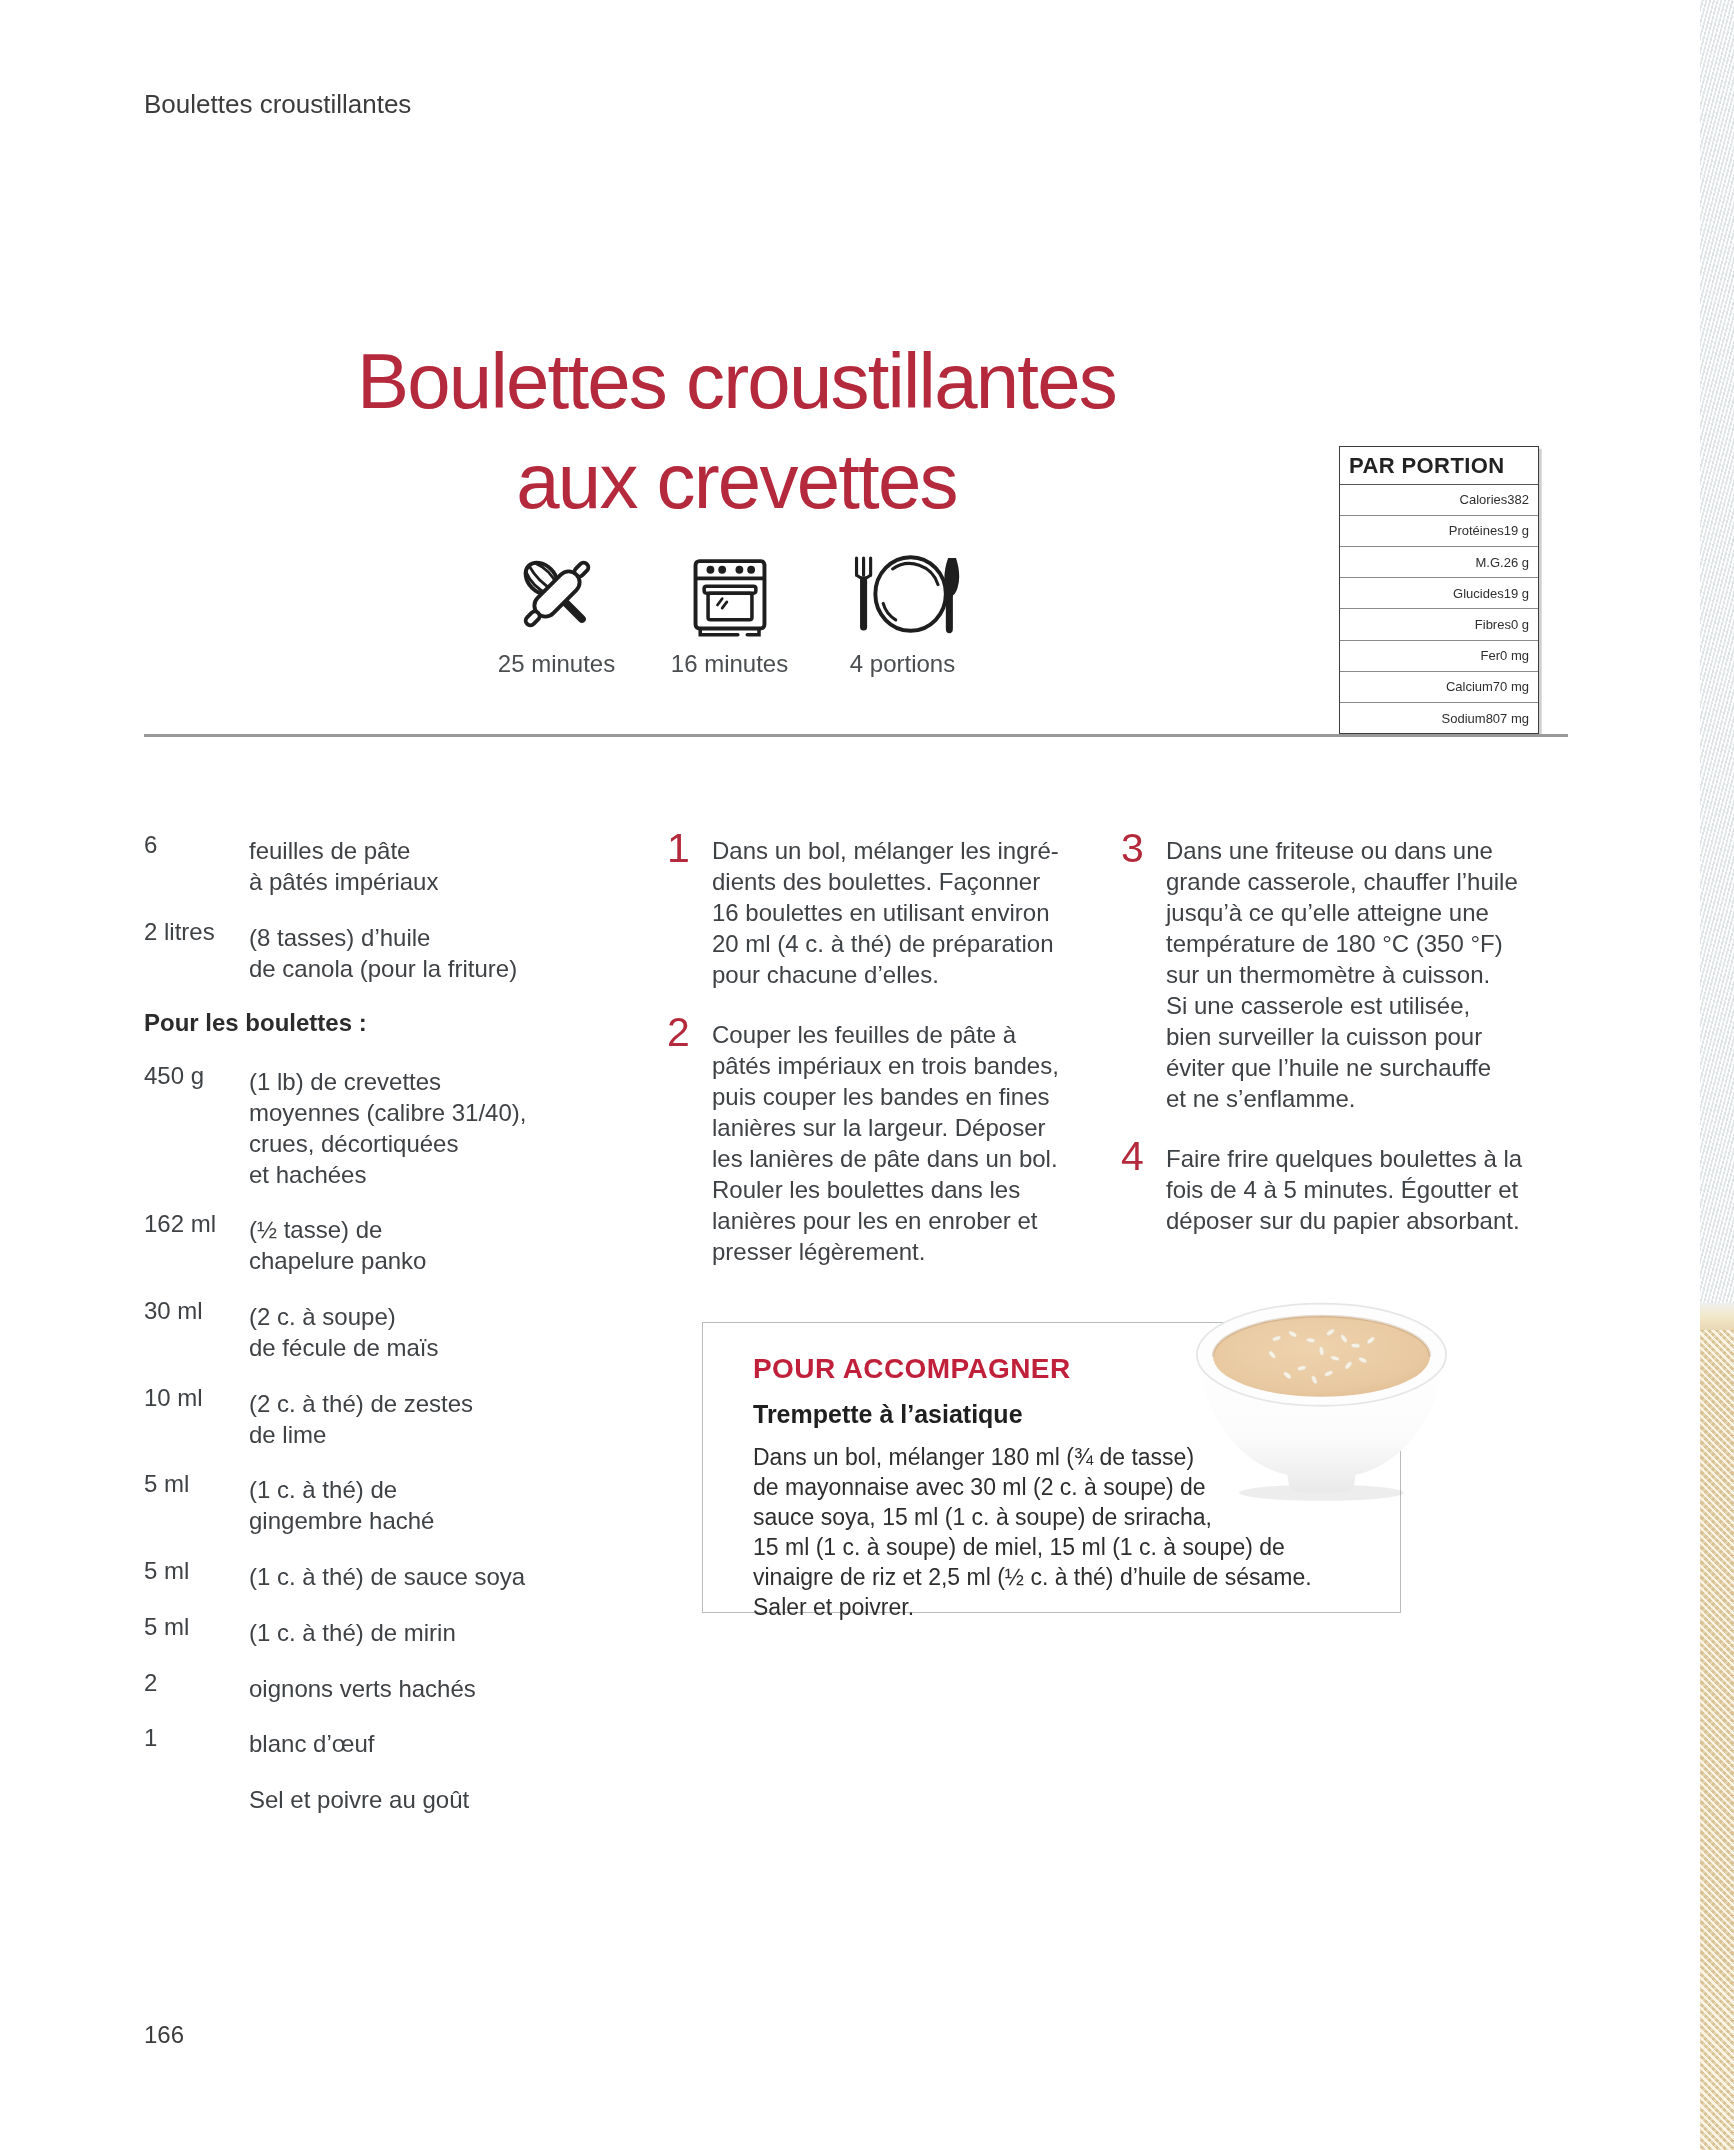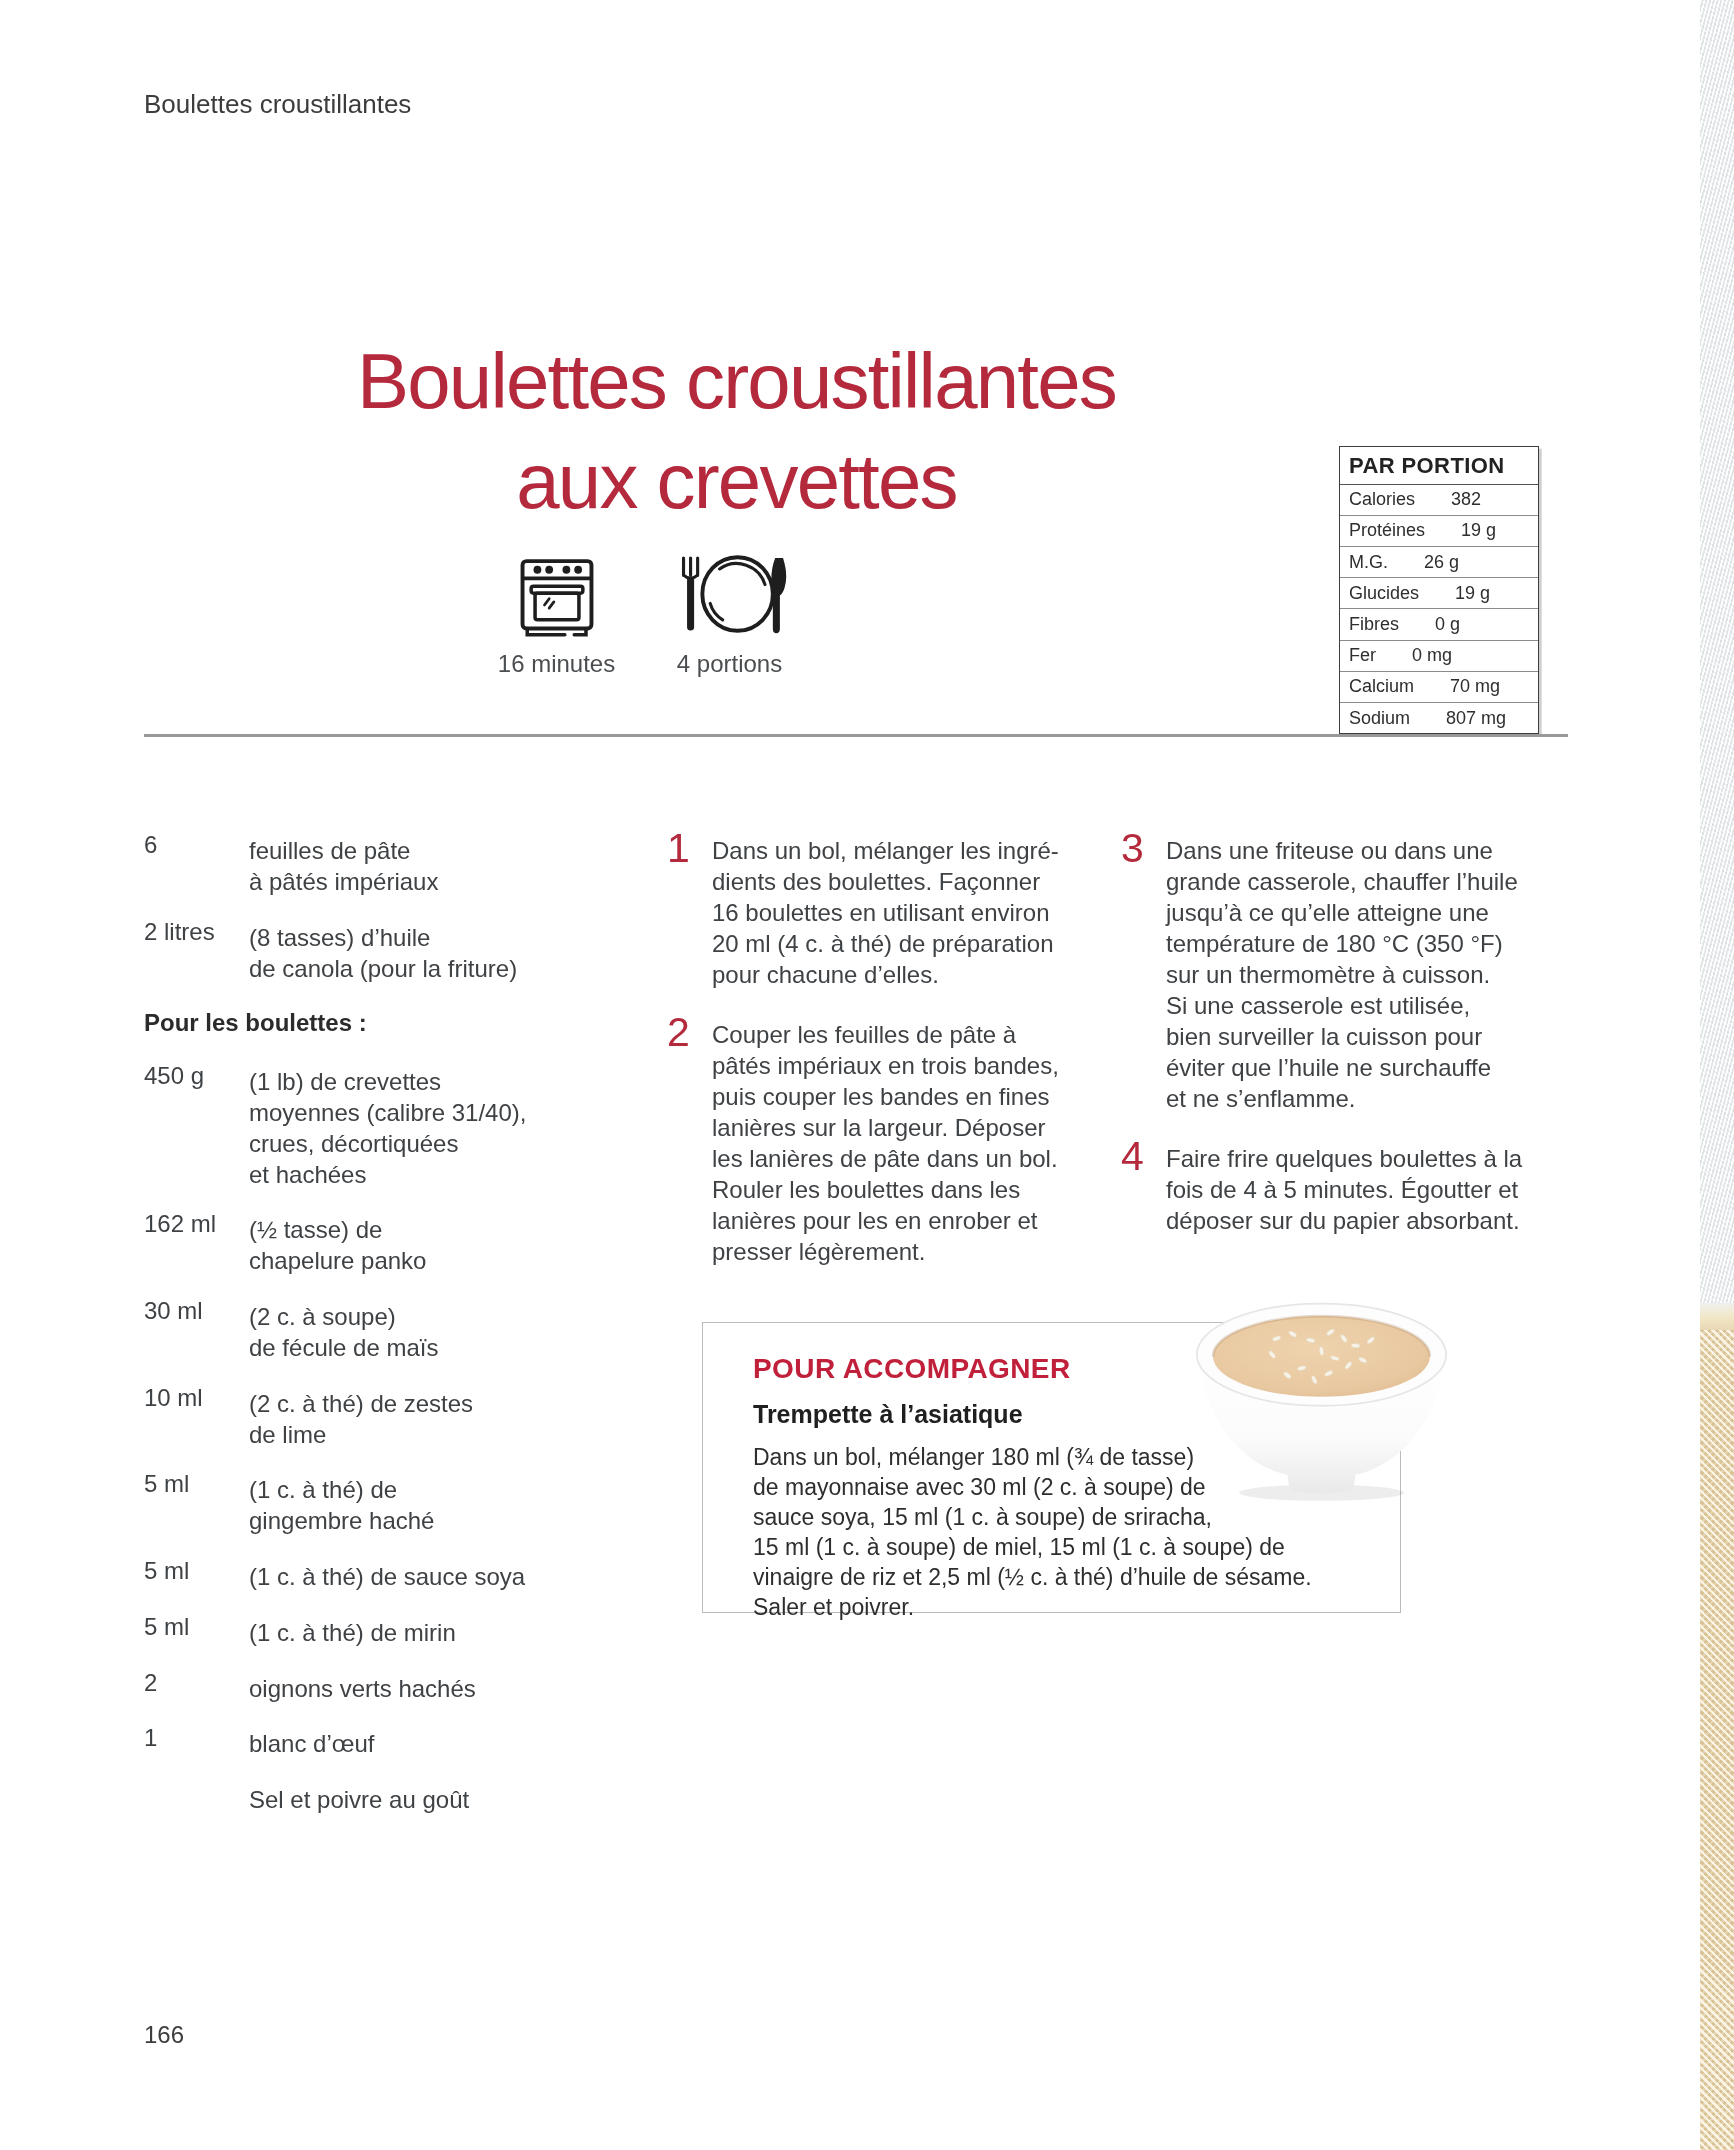--- a/index.html
+++ b/index.html
@@ -27,22 +27,22 @@
   .meta{position:absolute;left:481px;top:547px;display:flex;gap:22px;}
   .meta-item{width:151px;display:flex;flex-direction:column;align-items:center;}
   .meta-item svg{height:94px;}
   .meta-label{margin-top:9px;font-size:24px;color:#4b4e50;white-space:nowrap;}
 
   
   .nutrition{position:absolute;left:1339px;top:446px;width:200px;background:#fff;
              border:1.8px solid #3d3d3d;box-shadow:2.7px 2.7px 0 #cfcfcf;box-sizing:border-box;}
   .nutrition-header{font-size:22px;font-weight:bold;color:#222;letter-spacing:0.4px;
                     padding:6.2px 9px 4.5px 9px;border-bottom:1.8px solid #555;}
-  .nrow{display:flex;justify-content:flex-start;font-size:18px;color:#2e2e2e;
-        padding:3.6px 9px;border-bottom:0.9px solid #8b8b8b;line-height:23px;gap:36px;}
+  .nrow{display:flex;justify-content:flex-end;font-size:13px;color:#2e2e2e;
+        padding:3.6px 9px;border-bottom:0.9px solid #8b8b8b;line-height:23px;}
   .nrow:last-child{border-bottom:none;}
 
   .divider{position:absolute;left:144px;top:734px;width:1424px;height:2.7px;background:#97999b;}
 
   
   .ingredients{position:absolute;left:144px;top:829px;width:463px;font-size:24px;line-height:31px;color:#3f4245;}
   .ing{display:flex;margin-bottom:18.7px;}
   .ing .qty{width:105px;flex:none;}
   .ing .desc{flex:1;}
   .ing-subhead{font-weight:bold;color:#2b2b2b;margin:23px 0 22px 0;}
@@ -76,20 +76,35 @@
     <div class="strip-fade"></div>
     <div class="strip-beige"></div>
   </div>
 
   <div class="running-header">Boulettes croustillantes</div>
 
   <h1 class="title"><span>Boulettes croustillantes</span><br><span>aux crevettes</span></h1>
 
   <div class="meta">
 
+    <div class="meta-item">
+      <svg viewBox="0 0 120 120">
+        <g transform="rotate(-45 60 60)">
+          <ellipse cx="60" cy="32" rx="17" ry="23" fill="#fff" stroke="#1e1e1e" stroke-width="5"></ellipse>
+          <path d="M52 12 Q44 32 52 52 M60 10 Q54 32 60 54 M68 12 Q76 32 68 52" fill="none" stroke="#1e1e1e" stroke-width="3.5" stroke-linecap="round"></path>
+          <rect x="55" y="54" width="10" height="56" rx="5" fill="#1e1e1e"></rect>
+        </g>
+        <g transform="rotate(45 60 60)">
+          <rect x="54" y="6" width="12" height="20" rx="6" fill="#fff" stroke="#1e1e1e" stroke-width="5"></rect>
+          <rect x="46" y="25" width="28" height="70" rx="14" fill="#fff" stroke="#1e1e1e" stroke-width="5"></rect>
+          <rect x="54" y="94" width="12" height="20" rx="6" fill="#fff" stroke="#1e1e1e" stroke-width="5"></rect>
+        </g>
+      </svg>
+      <div class="meta-label">25 minutes</div>
+    </div>
 
     <div class="meta-item">
       <svg viewBox="0 0 120 120">
         <rect x="16" y="18" width="88" height="86" rx="5" fill="#fff" stroke="#1e1e1e" stroke-width="5"></rect>
         <line x1="16" y1="40" x2="104" y2="40" stroke="#1e1e1e" stroke-width="5"></line>
         <circle cx="35" cy="29" r="5" fill="#1e1e1e"></circle>
         <circle cx="50" cy="29" r="5" fill="#1e1e1e"></circle>
         <circle cx="72" cy="29" r="5" fill="#1e1e1e"></circle>
         <circle cx="87" cy="29" r="5" fill="#1e1e1e"></circle>
         <rect x="27" y="50" width="66" height="9" rx="3" fill="#fff" stroke="#1e1e1e" stroke-width="4.5"></rect>

